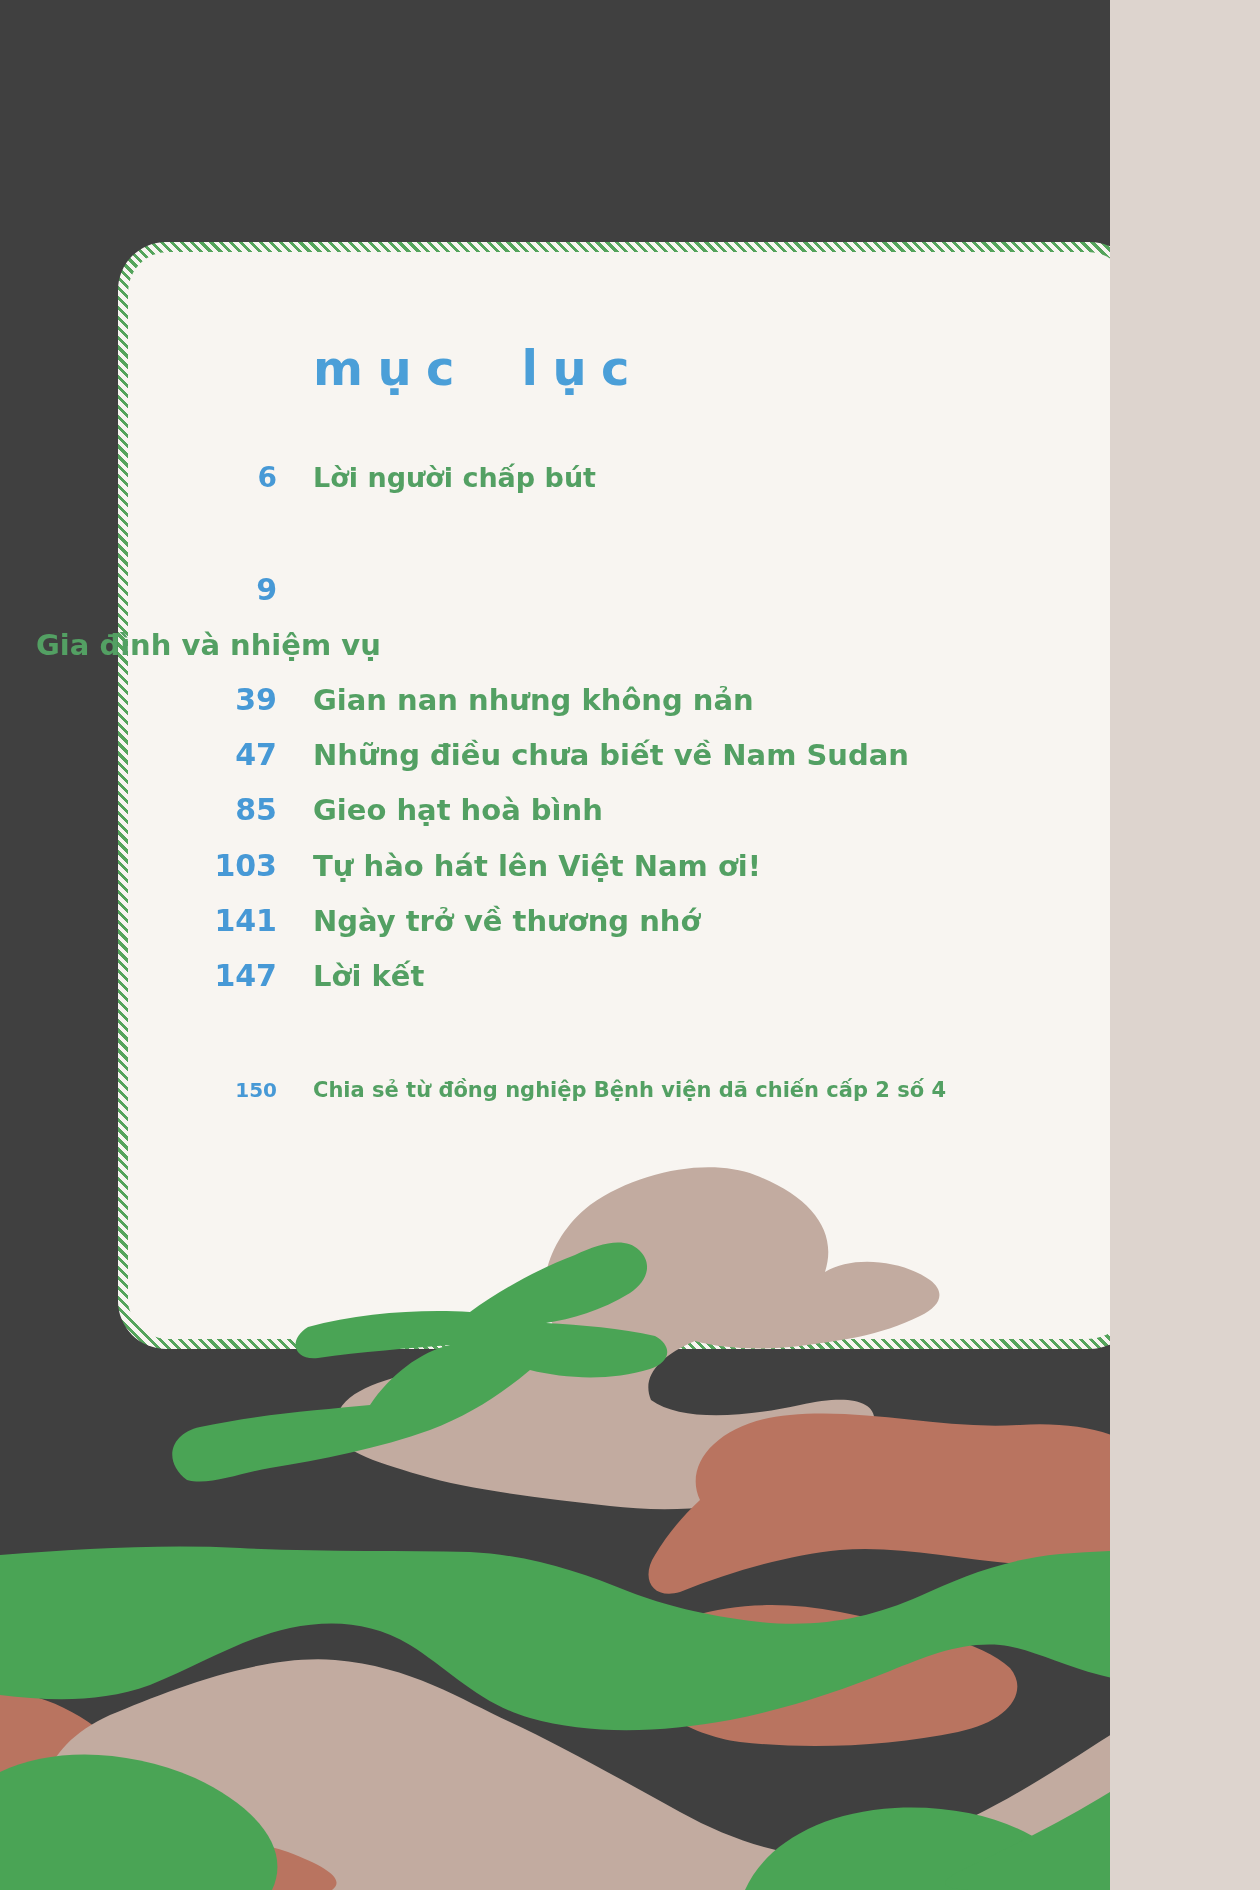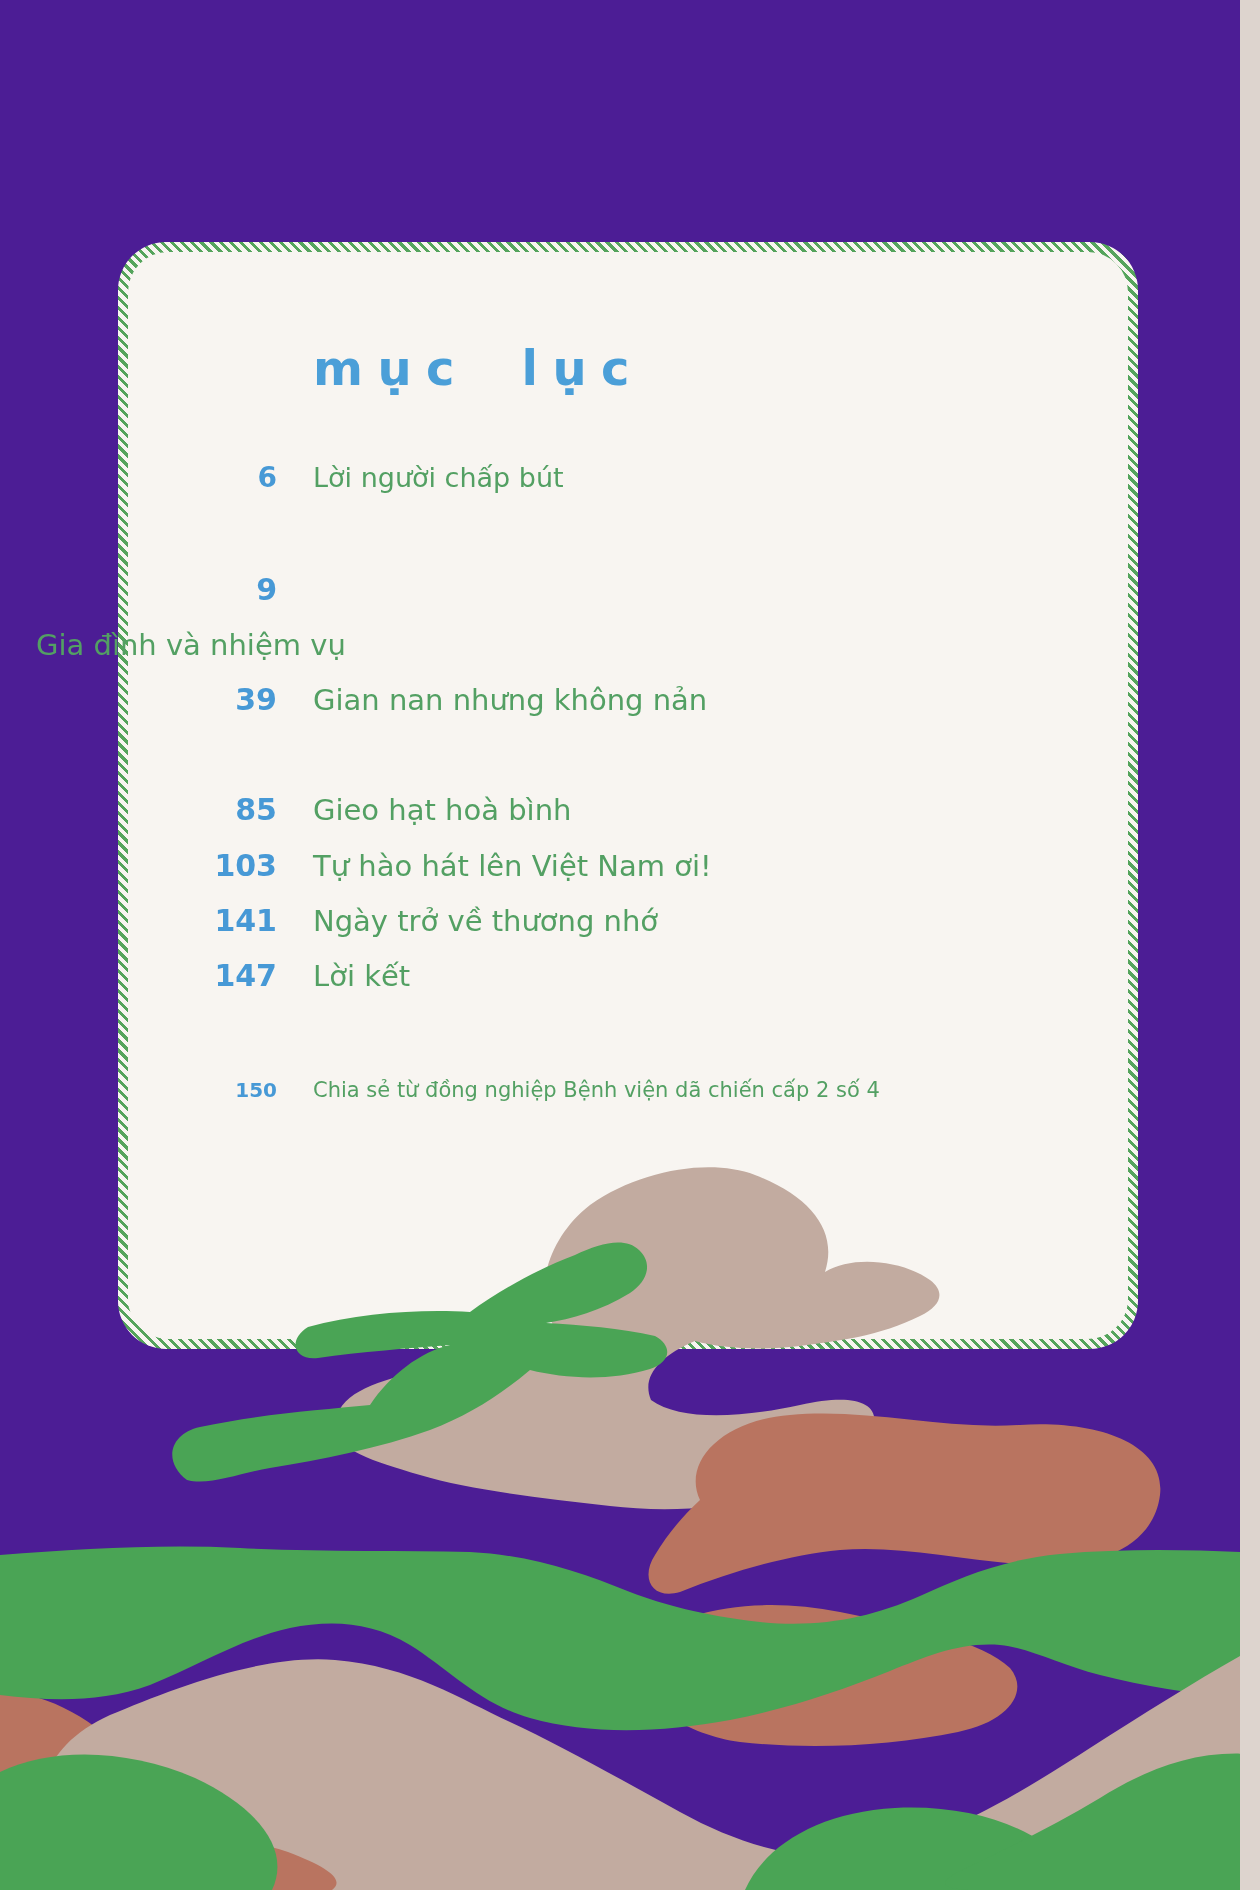--- a/index.html
+++ b/index.html
@@ -2,22 +2,22 @@
 <html><head>
 <meta charset="utf-8">
 <style>
   html,body{margin:0;padding:0;}
   body{
     width:1260px;height:1890px;
     font-family:"DejaVu Sans","Liberation Sans",sans-serif;
     background:#ddd4ce;
   }
   .page{
-    position:relative;width:1240px;height:1890px;
-    background:#4c1d95;overflow:hidden;
+    position:relative;width:1110px;height:1890px;
+    background:#404040;overflow:hidden;
   }
   
   .card{
     position:absolute;left:118px;top:242px;width:1020px;height:1107px;
     border-radius:48px;
     background:repeating-linear-gradient(45deg,#55a45c 0 3px,#f8f5f1 3px 7px);
   }
   .card-inner{
     position:absolute;inset:10px;border-radius:40px;
     background:#f8f5f1;
@@ -32,21 +32,21 @@
   .toc-row{
     position:absolute;left:0;width:1140px;
     display:flex;align-items:baseline;line-height:40px;
     white-space:nowrap;
   }
   .toc-num{
     width:277px;text-align:right;flex:0 0 277px;
     font-weight:bold;font-size:30px;color:#4799d6;
   }
   .toc-label{
-    margin-left:36px;font-weight:normal;font-size:29px;color:#53a063;
+    margin-left:36px;font-weight:bold;font-size:29px;color:#53a063;
   }
   .row-first .toc-num{font-size:28px;}
   .row-first .toc-label{font-size:27px;}
   .row-last .toc-num{font-size:20px;}
   .row-last .toc-label{font-size:21px;}
   
   .camo{position:absolute;left:0;top:1100px;pointer-events:none;}
 </style>
 </head>
 <body>
@@ -65,20 +65,24 @@
   </div>
   <div class="toc-row" style="top:570px">
     <div class="toc-num">9</div>
   </div>
   <div class="toc-row" style="top:625px">
     <div class="toc-label">Gia đình và nhiệm vụ</div>
   </div>
   <div class="toc-row" style="top:680px">
     <div class="toc-num">39</div>
     <div class="toc-label">Gian nan nhưng không nản</div>
+  </div>
+  <div class="toc-row" style="top:735px">
+    <div class="toc-num">47</div>
+    <div class="toc-label">Những điều chưa biết về Nam Sudan</div>
   </div>
   <div class="toc-row" style="top:790px">
     <div class="toc-num">85</div>
     <div class="toc-label">Gieo hạt hoà bình</div>
   </div>
   <div class="toc-row" style="top:846px">
     <div class="toc-num">103</div>
     <div class="toc-label">Tự hào hát lên Việt Nam ơi!</div>
   </div>
   <div class="toc-row" style="top:901px">

